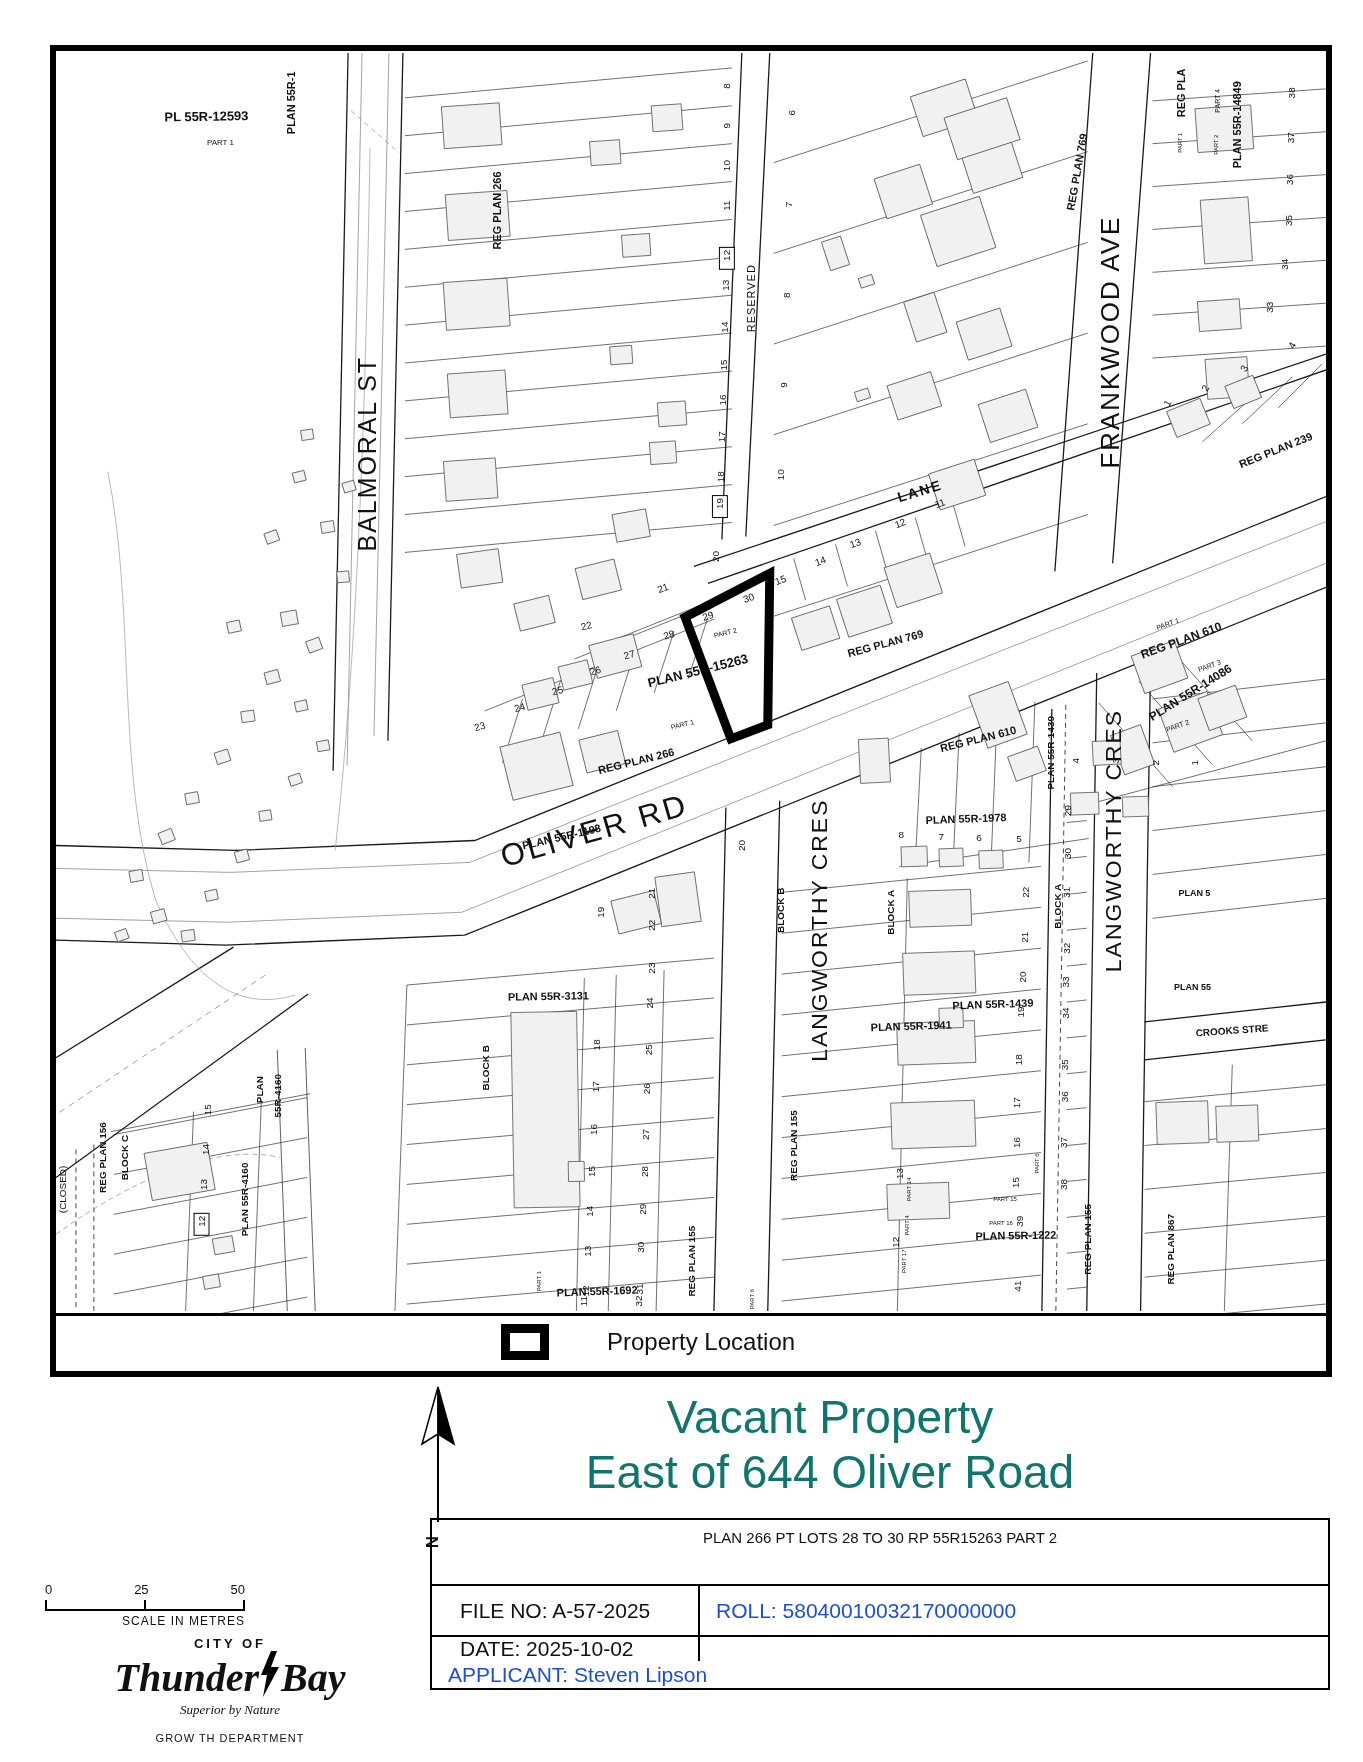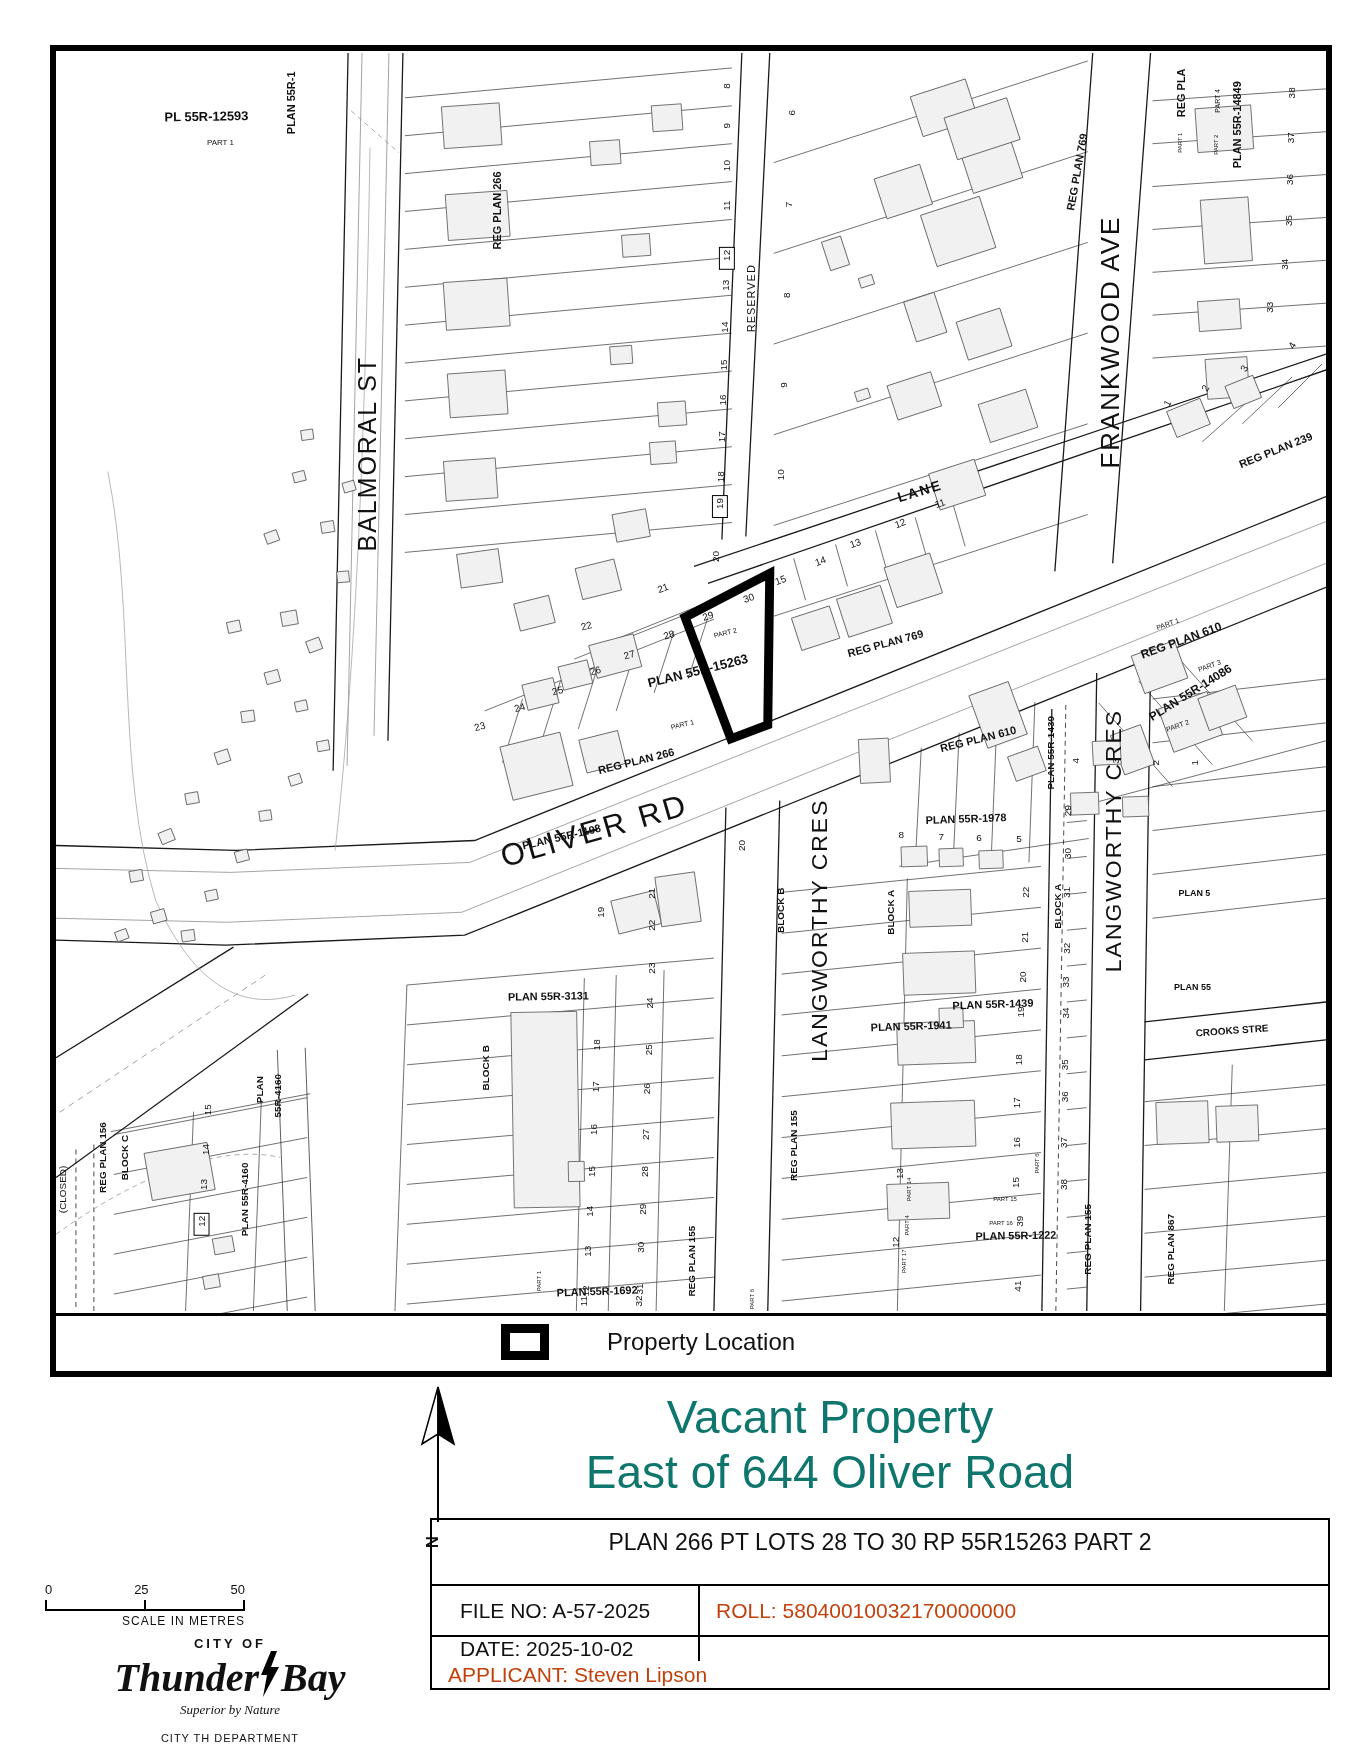--- a/index.html
+++ b/index.html
@@ -5,25 +5,25 @@
   html,body{margin:0;padding:0;background:#fff;font-family:"Liberation Sans",sans-serif;}
   #page{position:relative;width:1363px;height:1762px;background:#fff;overflow:hidden;}
   #map-frame{position:absolute;left:50px;top:45px;width:1270px;height:1320px;border:6px solid #000;box-sizing:content-box;}
   #map-svg{display:block;width:1270px;height:1262px;}
   #legend-bar{height:55px;border-top:3px solid #000;display:flex;align-items:center;padding-left:445px;box-sizing:border-box;background:#fff;gap:44px;}
   #legend-swatch{width:30px;height:18px;border:9px solid #000;background:#fff;margin-right:14px;}
   #legend-label{font-size:24px;color:#111;}
   #title-area{position:absolute;left:360px;top:1390px;width:940px;text-align:center;color:#0f766e;}
   .title-line{font-size:46px;line-height:55px;}
   #plan-box{position:absolute;left:430px;top:1518px;width:900px;height:172px;border:2px solid #000;box-sizing:border-box;}
-  #plan-row{height:66px;border-bottom:2px solid #000;text-align:center;font-size:23px;padding-top:9px;box-sizing:border-box;color:#111;}
+  #plan-row{height:66px;border-bottom:2px solid #000;text-align:center;font-size:15px;padding-top:9px;box-sizing:border-box;color:#111;}
   .info-row{height:51px;display:flex;border-bottom:2px solid #000;box-sizing:border-box;}
   .info-row:last-child{border-bottom:none;flex-direction:column;}
   .cell-l{width:268px;border-right:2px solid #000;display:flex;align-items:center;padding-left:28px;font-size:21px;box-sizing:border-box;color:#111;}
-  .cell-r{flex:1;display-flex;display:flex;align-items:center;padding-left:16px;font-size:21px;color:#c2410c;}
+  .cell-r{flex:1;display-flex;display:flex;align-items:center;padding-left:16px;font-size:21px;color:#1d4ed8;}
   #scale-bar{position:absolute;left:45px;top:1582px;width:200px;color:#111;}
   #scale-ticks{display:flex;justify-content:space-between;font-size:13px;}
   #scale-line{position:relative;height:10px;border-bottom:2px solid #000;margin-top:2px;}
   .tickmark{position:absolute;bottom:0;width:2px;height:9px;background:#000;}
   #scale-caption{font-size:12px;letter-spacing:1px;text-align:right;margin-top:3px;}
   #north-arrow{position:absolute;left:408px;top:1382px;width:60px;height:175px;}
   #logo{position:absolute;left:90px;top:1636px;width:280px;text-align:center;color:#111;}
   #logo-cityof{font-size:13px;letter-spacing:3px;font-weight:600;}
   #logo-name{font-family:"Liberation Serif",serif;font-style:italic;font-weight:700;font-size:40px;line-height:44px;white-space:nowrap;}
   #logo-tagline{font-family:"Liberation Serif",serif;font-style:italic;font-size:13px;margin-top:2px;}
@@ -373,16 +373,16 @@
   </div>
 
   <div id="logo">
     <div id="logo-cityof">CITY OF</div>
     <div id="logo-name">
       <span>Thunder</span><svg class="bolt" width="22" height="46" viewBox="0 0 22 46">
           <polygon points="12,0 2,24 8,24 4,46 20,16 12,16 18,0" fill="#000"></polygon>
         </svg><span>Bay</span>
     </div>
     <div id="logo-tagline">Superior by Nature</div>
-    <div id="logo-dept">CITY TH DEPARTMENT</div>
+    <div id="logo-dept">GROW TH DEPARTMENT</div>
   </div>
 
 </div>
 
 </body></html>

